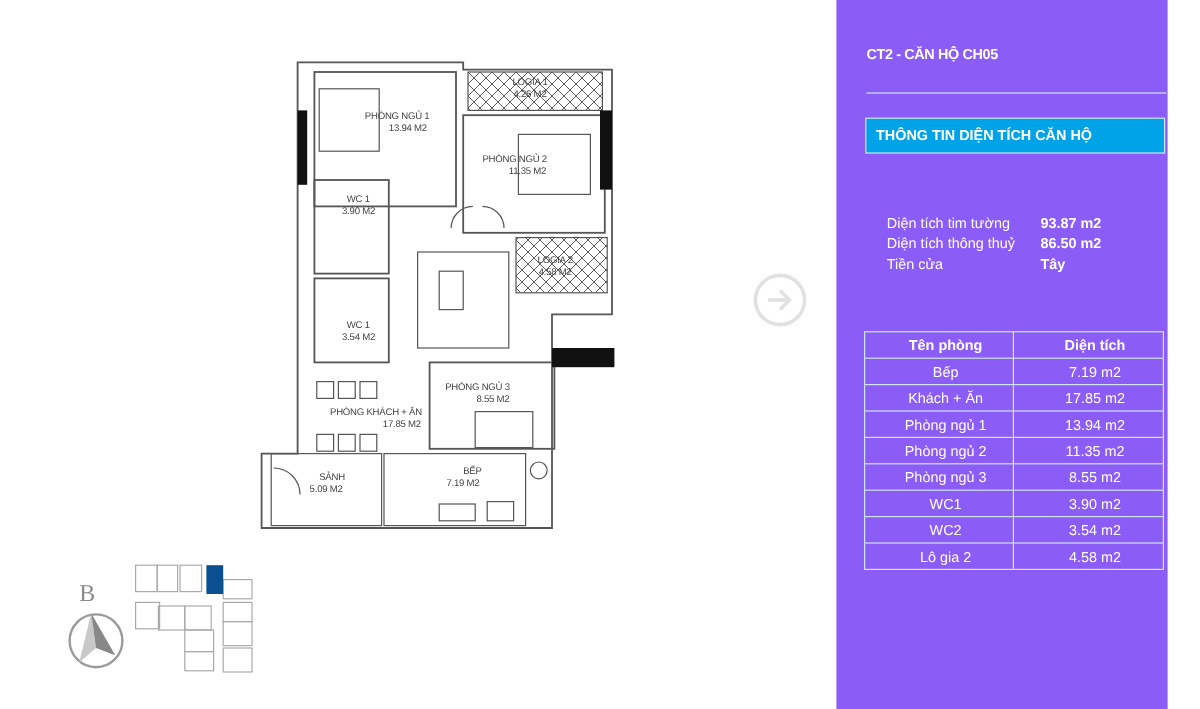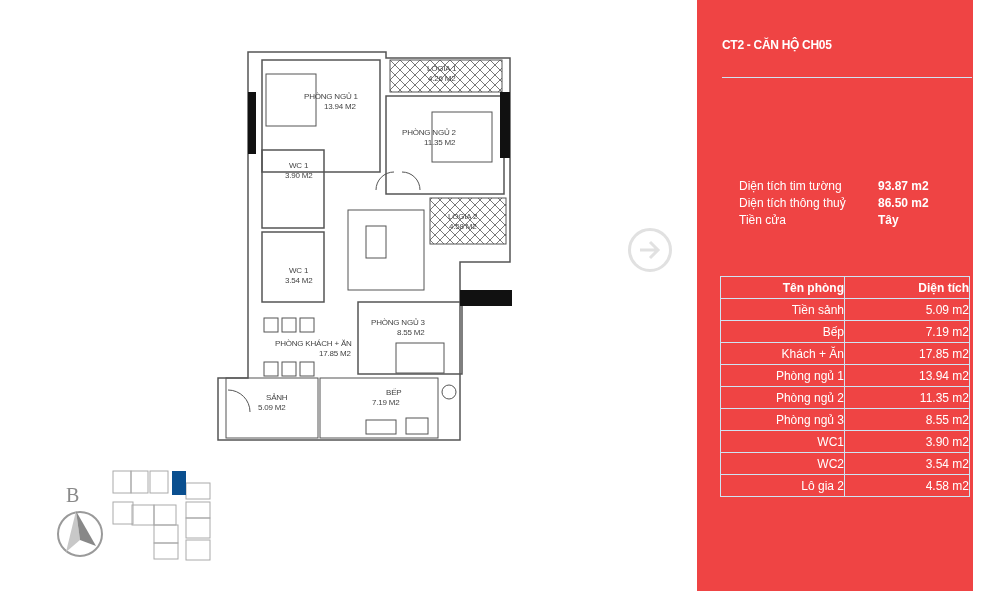--- a/index.html
+++ b/index.html
@@ -3,32 +3,32 @@
 <meta charset="utf-8">
 <style>
   html,body{margin:0;padding:0;}
   body{width:1000px;height:591px;background:#ffffff;position:relative;overflow:hidden;font-family:"Liberation Sans",sans-serif;}
   .plan{position:absolute;left:0;top:0;width:697px;height:465px;}
   .plan svg{position:absolute;left:0;top:0;}
   .room-label{position:absolute;font-size:8px;color:#444;line-height:10px;text-align:left;white-space:nowrap;letter-spacing:-0.2px;}
   .next-btn{position:absolute;left:628px;top:228px;width:44px;height:44px;border:3px solid #e1e1e1;border-radius:50%;box-sizing:border-box;cursor:pointer;}
   .next-btn svg{position:absolute;left:7px;top:8px;}
   .compass-b{position:absolute;left:66px;top:484px;font-family:"Liberation Serif",serif;font-size:20px;color:#8a8a8a;}
-  .panel{position:absolute;left:697px;top:0;width:276px;height:591px;background:#ef4444;color:#fff;}
+  .panel{position:absolute;left:697px;top:0;width:276px;height:591px;background:#8b5cf6;color:#fff;}
   .panel-edge{position:absolute;left:997px;top:0;width:3px;height:591px;background:#ffffff;}
   .code{position:absolute;left:25px;top:38px;font-size:12px;font-weight:bold;letter-spacing:-0.3px;}
   .summary{position:absolute;left:25px;top:53px;font-size:16px;letter-spacing:-0.2px;}
   .summary-line{position:absolute;left:25px;top:77px;width:250px;height:1px;background:#cfe3f3;}
   .section-btn{position:absolute;left:24px;top:98px;width:250px;height:30px;box-sizing:border-box;border:1px solid #cfe8f8;background:#00a2e8;font-size:12px;font-weight:bold;padding-left:8px;line-height:28px;cursor:pointer;}
   .info{position:absolute;left:42px;top:178px;font-size:12px;line-height:17px;}
-  .info-row{display:flex;gap:11px;}
+  .info-row{display:flex;}
   .info-k{width:128px;}
   .info-v{font-weight:bold;}
   .rooms{position:absolute;left:23px;top:276px;border-collapse:collapse;font-size:12px;}
-  .rooms th,.rooms td{border:1px solid #cfe3f3;height:21px;padding:0 0 0 11px;text-align:right;}
+  .rooms th,.rooms td{border:1px solid #cfe3f3;height:21px;padding:0 0 0 11px;text-align:center;}
   .rooms th{font-weight:bold;}
   .rooms .c1{width:112px;}
   .rooms .c2{width:113px;}
 </style>
 </head>
 <body>
 
 <div class="plan">
   <svg width="697" height="591">
     <defs>
@@ -150,20 +150,21 @@
 
 <div class="next-btn">
   <svg width="24" height="22">
     <path d="M2,11 L20,11 M12,3 L20,11 L12,19" fill="none" stroke="#e1e1e1" stroke-width="3"></path>
   </svg>
 </div>
 
 <div class="panel">
   <div class="code">CT2 - CĂN HỘ CH05</div>
   <div class="summary-line"></div>
+  <div class="section-btn">THÔNG TIN DIỆN TÍCH CĂN HỘ</div>
 
   <div class="info">
     <div class="info-row">
         <span class="info-k">Diện tích tim tường</span>
         <span class="info-v">93.87 m2</span>
       </div>
     <div class="info-row">
         <span class="info-k">Diện tích thông thuỷ</span>
         <span class="info-v">86.50 m2</span>
       </div>
@@ -173,24 +174,20 @@
       </div>
   </div>
 
   <table class="rooms">
     <tbody>
         <tr>
       <th class="c1">Tên phòng</th>
       <th class="c2">Diện tích</th>
     </tr>
     <tr>
-          <td>Tiền sảnh</td>
-          <td>5.09 m2</td>
-        </tr>
-    <tr>
           <td>Bếp</td>
           <td>7.19 m2</td>
         </tr>
     <tr>
           <td>Khách + Ăn</td>
           <td>17.85 m2</td>
         </tr>
     <tr>
           <td>Phòng ngủ 1</td>
           <td>13.94 m2</td>

